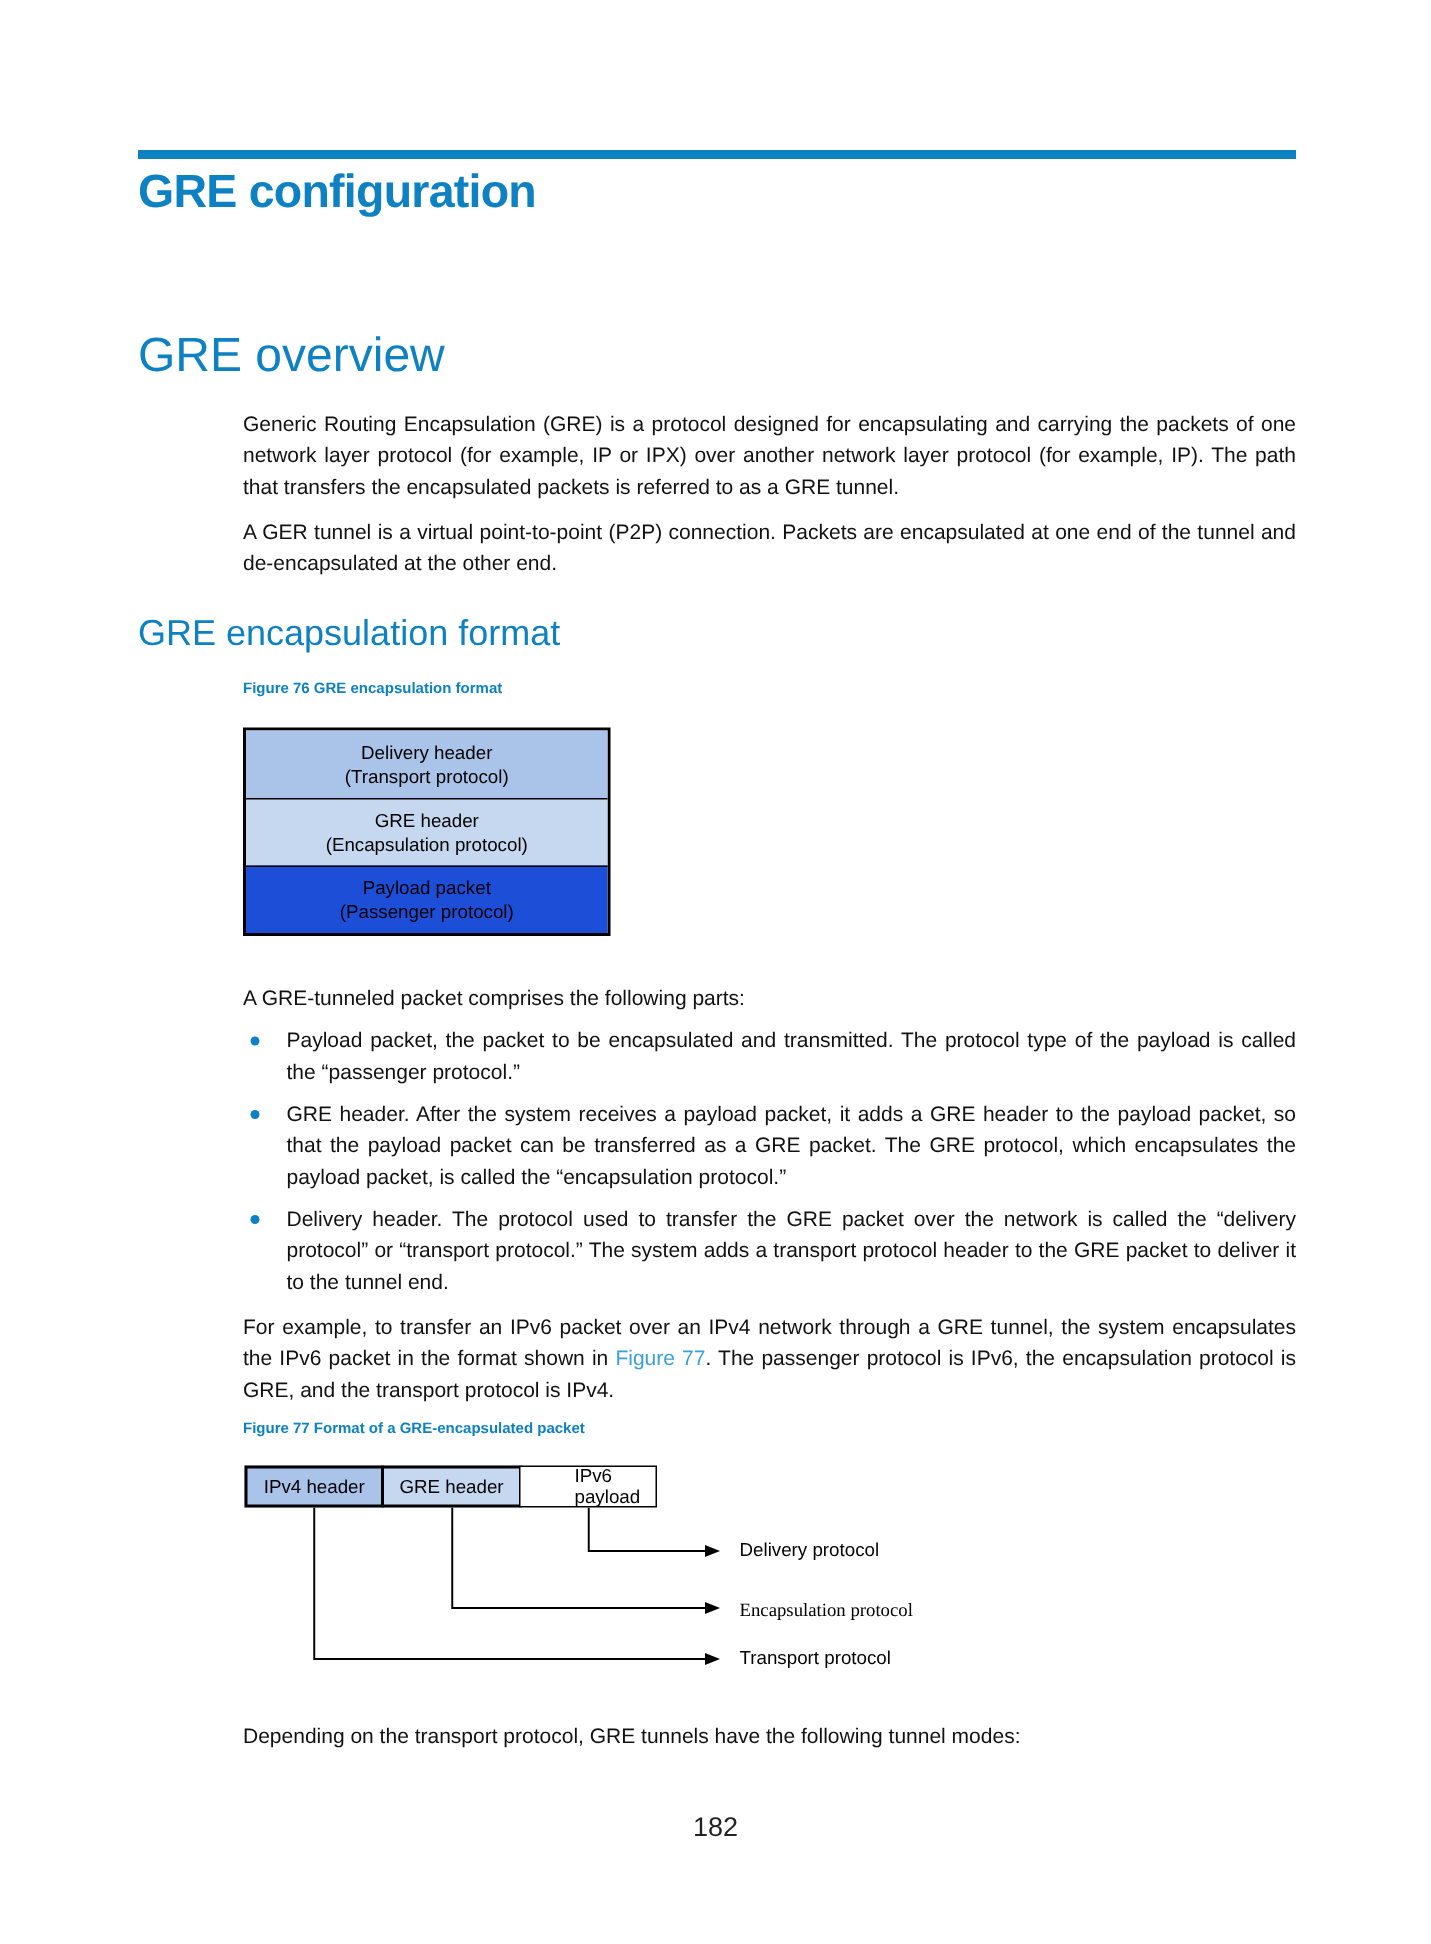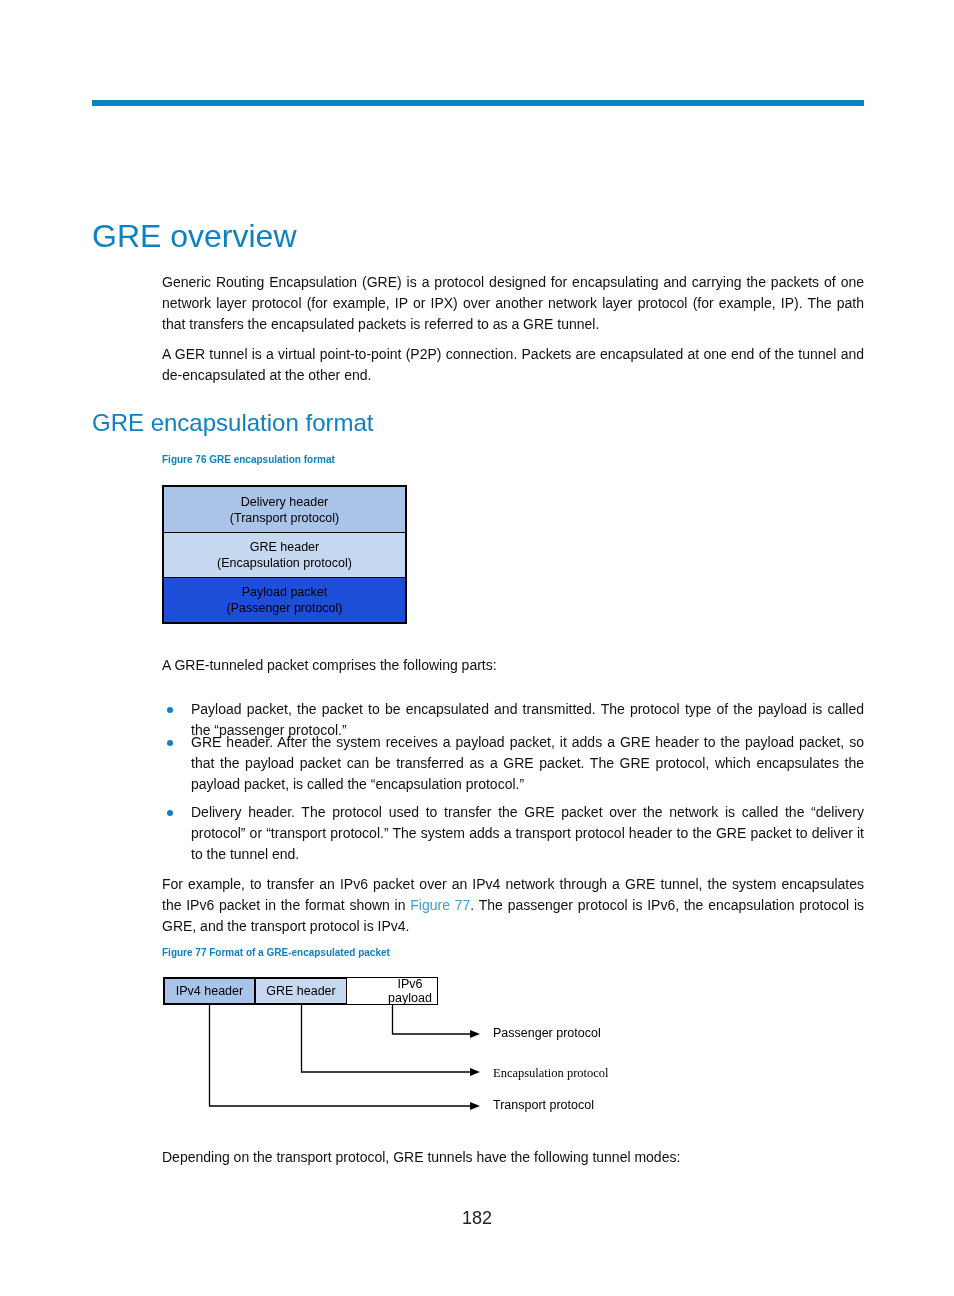--- a/index.html
+++ b/index.html
@@ -59,21 +59,21 @@
     height:45px;
     display:flex;flex-direction:column;justify-content:center;align-items:center;
     font-size:12.5px;line-height:16px;color:#000;text-align:center;
   }
   .f76row + .f76row{border-top:1.5px solid #000;}
   .f76-a{background:var(--boxdark);}
   .f76-b{background:var(--boxlight);}
   .f76-c{background:#1d4ed8;}
   
   .fig77{
-    left:163px;top:977px;width:700px;height:145px;text-align:center;
+    left:163px;top:977px;width:700px;height:145px;
   }
   .f77box{
     position:absolute;top:0;height:28px;
     display:flex;align-items:center;justify-content:center;
     font-size:12.5px;color:#000;
     border:2px solid #000;background:#fff;
   }
   .f77-0{left:0;width:93px;background:var(--boxdark);}
   .f77-1{left:91px;width:94px;background:var(--boxlight);}
   .f77-2{left:183px;width:92px;border-width:1.5px;background:#ffffff;padding-left:36px;}
@@ -89,35 +89,36 @@
   .bullet{
     left:162px;width:702px;
     padding-left:29px;
     font-size:14px;line-height:21px;text-align:justify;
   }
   .dot{
     position:absolute;left:5px;top:8px;
     width:6px;height:6px;border-radius:50%;
     background:var(--blue);
   }
-  .b1{top:683px;margin-top:16px;}
+  .b1{top:683px;}
   .b2{top:732px;}
   .b3{top:802px;}
   .pagenum{
     left:0;top:1208px;width:954px;
     text-align:center;font-size:18px;color:#222;
   }
 </style>
 </head>
 <body>
 
 <div class="page">
 
   <div class="abs rule"></div>
 
+  <div class="abs h1">GRE configuration</div>
 
   <div class="abs h2">GRE overview</div>
 
   <div class="abs body-text" style="top:272px">Generic Routing Encapsulation (GRE) is a protocol designed for encapsulating and carrying the packets of one network layer protocol (for example, IP or IPX) over another network layer protocol (for example, IP). The path that transfers the encapsulated packets is referred to as a GRE tunnel.</div>
 
   <div class="abs body-text" style="top:344px">A GER tunnel is a virtual point-to-point (P2P) connection. Packets are encapsulated at one end of the tunnel and de-encapsulated at the other end.</div>
 
   <div class="abs h3">GRE encapsulation format</div>
 
   <div class="abs caption" style="top:454px">Figure 76 GRE encapsulation format</div>
@@ -166,21 +167,21 @@
 
       <path d="M138.5 28 V95 H308" fill="none" stroke="#000" stroke-width="1.3"></path>
       <polygon points="307,91 317,95 307,99" fill="#000"></polygon>
 
       <path d="M46.5 28 V129 H308" fill="none" stroke="#000" stroke-width="1.3"></path>
       <polygon points="307,125 317,129 307,133" fill="#000"></polygon>
     </svg>
     <div class="f77box f77-0">IPv4 header</div>
     <div class="f77box f77-1">GRE header</div>
     <div class="f77box f77-2">IPv6 payload</div>
-    <div class="f77label f77lab-0">Passenger protocol</div>
+    <div class="f77label f77lab-0">Delivery protocol</div>
     <div class="f77label f77lab-1">Encapsulation protocol</div>
     <div class="f77label f77lab-2">Transport protocol</div>
   </div>
 
   <div class="abs body-text" style="top:1147px">Depending on the transport protocol, GRE tunnels have the following tunnel modes:</div>
 
   <div class="abs pagenum">182</div>
 
 </div>
 

